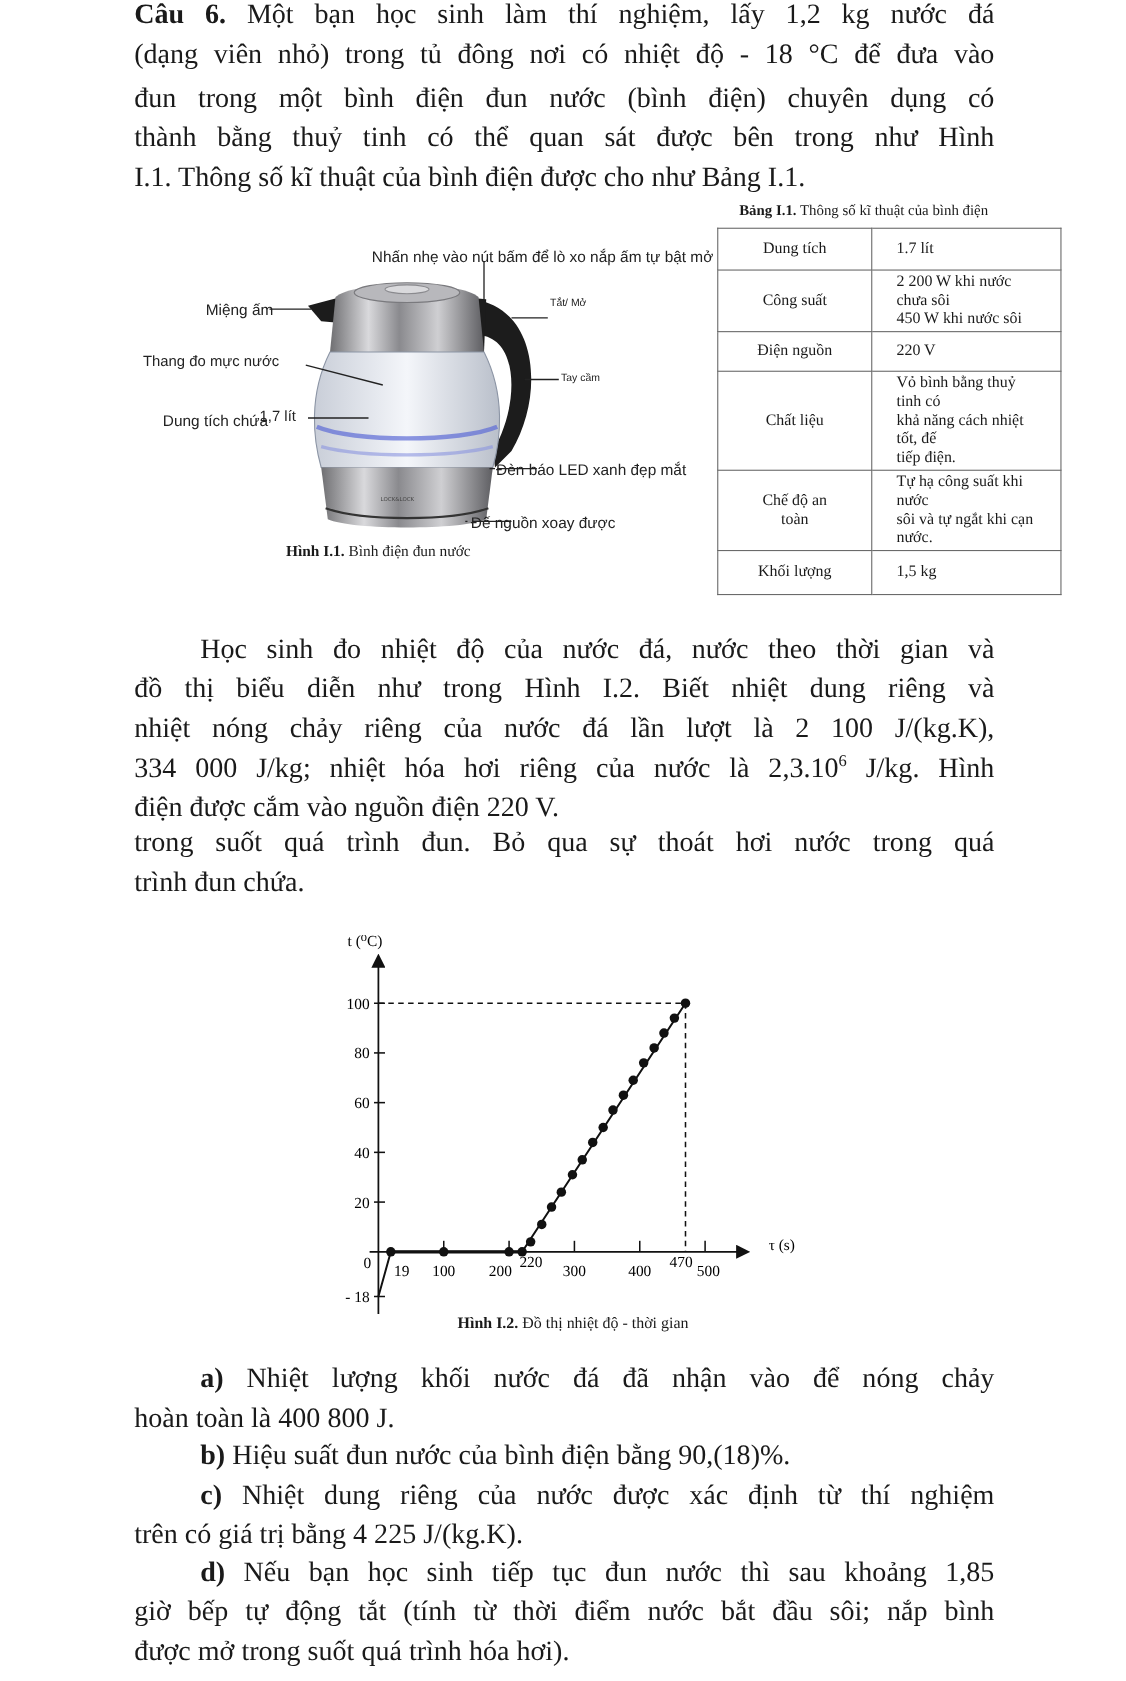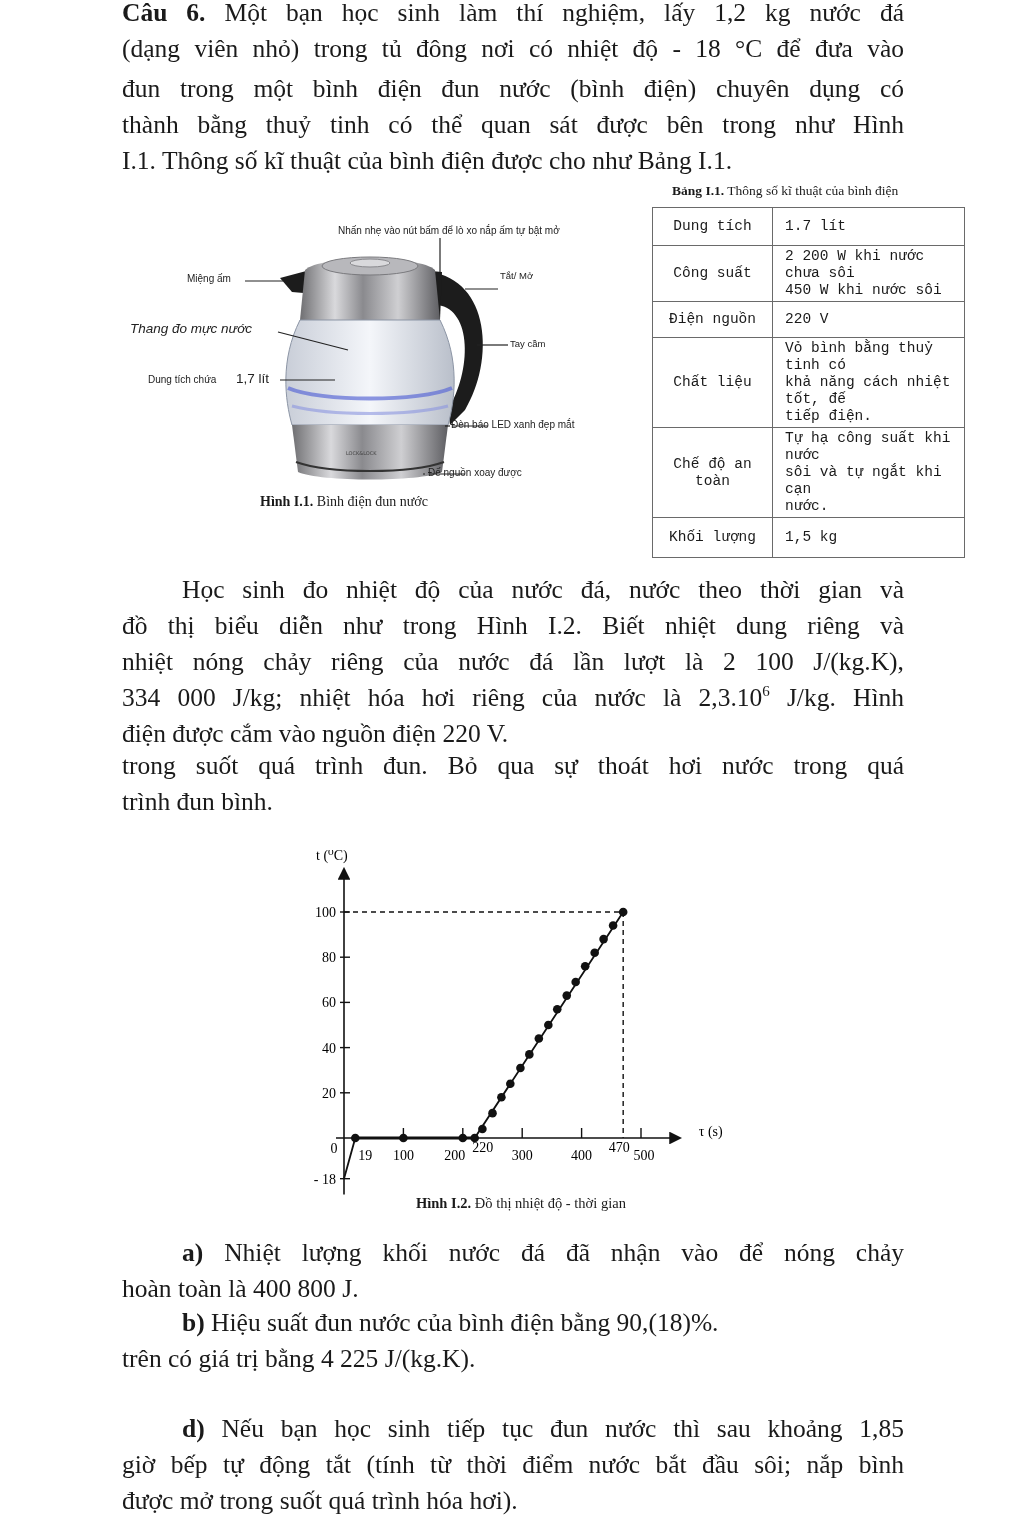--- a/index.html
+++ b/index.html
@@ -7,26 +7,26 @@
          font-family: "Liberation Serif", "DejaVu Serif", serif; color: #1a1a1a; }
   .para { position: absolute; left: 122px; width: 782px; font-size: 25.5px; line-height: 36px; text-align: justify; }
   .para .line { display: block; height: 36px; white-space: nowrap; text-align-last: justify; text-align: justify; }
   .para .line.last { text-align-last: left; }
   .indent { padding-left: 60px; }
   b { font-weight: bold; }
   sup { font-size: 15px; vertical-align: 10px; line-height: 0; }
 
   #table-caption { position: absolute; left: 672px; top: 183px; font-size: 13.5px; white-space: nowrap; }
   table.spec { position: absolute; left: 652px; top: 207px; width: 313px; border-collapse: collapse; font-size: 14.5px; line-height: 17px; }
-  table.spec td { border: 1.5px solid #6a6a6a; padding: 2px 12px; vertical-align: middle; font-family: Liberation Mono, monospace; }
+  table.spec td { border: 1.5px solid #6a6a6a; padding: 2px 22px; vertical-align: middle; }
   table.spec td.k { width: 95px; text-align: center; }
   #fig1-caption { position: absolute; left: 260px; top: 494px; font-size: 14px; white-space: nowrap; }
   #fig2-caption { position: absolute; left: 385px; top: 1195px; font-size: 14.5px; white-space: nowrap; margin-left: 31px; }
 
-  .kettle-label { position: absolute; font-family: "Liberation Sans", "DejaVu Sans", sans-serif; font-size: 10px; color: #222; white-space: nowrap; }
+  .kettle-label { position: absolute; font-family: "Liberation Sans", "DejaVu Sans", sans-serif; font-size: 14px; color: #222; white-space: nowrap; }
   .kettle-label.big { font-size: 13.5px; }
   #kettle-figure { position: absolute; left: 120px; top: 210px; width: 490px; height: 290px; }
   #chart { position: absolute; left: 290px; top: 850px; width: 440px; height: 345px; }
   #chart text { font-family: "Liberation Serif", "DejaVu Serif", serif; }
 </style>
 </head>
 <body>
 
 <div class="para" style="top: -5px;">
   <span class="line"><b>Câu 6.</b><span> Một bạn học sinh làm thí nghiệm, lấy 1,2 kg nước đá</span></span>
@@ -79,21 +79,21 @@
       <line x1="160" y1="170" x2="215" y2="170"></line>
       <line x1="330" y1="216" x2="325" y2="216"></line>
       <line x1="332" y1="216" x2="368" y2="216"></line>
       <line x1="305" y1="264" x2="303" y2="264"></line>
       <line x1="310" y1="264" x2="345" y2="264"></line>
     </g>
   </svg>
   <span class="kettle-label" style="left:218px; top:15px;">Nhấn nhẹ vào nút bấm để lò xo nắp ấm tự bật mở</span>
   <span class="kettle-label" style="left:67px; top:63px;">Miệng ấm</span>
   <span class="kettle-label" style="left:380px; top:60px; font-size:9.5px;">Tắt/ Mở</span>
-  <span class="kettle-label big" style="left:10px; top:111px;font-style:italic;">Thang đo mực nước</span>
+  <span class="kettle-label big" style="left:10px; top:111px;">Thang đo mực nước</span>
   <span class="kettle-label" style="left:390px; top:128px; font-size:9.5px;">Tay cầm</span>
   <span class="kettle-label" style="left:28px; top:164px;">Dung tích chứa</span>
   <span class="kettle-label big" style="left:116px; top:161px;text-align:right;">1,7 lít</span>
   <span class="kettle-label" style="left:331px; top:209px;">Đèn báo LED xanh đẹp mắt</span>
   <span class="kettle-label" style="left:308px; top:257px;">Đế nguồn xoay được</span>
 </div>
 <div id="fig1-caption"><b>Hình I.1.</b><span> Bình điện đun nước</span></div>
 
 <div id="table-caption"><b>Bảng I.1.</b><span> Thông số kĩ thuật của bình điện</span></div>
 <table class="spec">
@@ -128,21 +128,21 @@
 <div class="para" style="top: 572px;">
   <span class="line indent">Học sinh đo nhiệt độ của nước đá, nước theo thời gian và</span>
   <span class="line">đồ thị biểu diễn như trong Hình I.2. Biết nhiệt dung riêng và</span>
   <span class="line">nhiệt nóng chảy riêng của nước đá lần lượt là 2 100 J/(kg.K),</span>
   <span class="line"><span>334 000 J/kg; nhiệt hóa hơi riêng của nước là 2,3.10</span><sup>6</sup><span> J/kg. Hình</span></span>
   <span class="line last">điện được cắm vào nguồn điện 220 V.</span>
 </div>
 
 <div class="para" style="top: 748px;">
   <span class="line">trong suốt quá trình đun. Bỏ qua sự thoát hơi nước trong quá</span>
-  <span class="line last">trình đun bình.</span>
+  <span class="line last">trình đun chứa.</span>
 </div>
 
 <svg id="chart" width="440" height="345" viewBox="0 0 440 345">
     <defs>
       <marker id="arr" markerWidth="8" markerHeight="8" refX="6" refY="4" orient="auto">
         <path d="M0,0 L8,4 L0,8 Z" fill="#111"></path>
       </marker>
     </defs>
     <line x1="54" y1="344.5" x2="54" y2="20.100000000000023" stroke="#111" stroke-width="1.6" marker-end="url(#arr)"></line>
     <line x1="46" y1="288" x2="388.82" y2="288" stroke="#111" stroke-width="1.6" marker-end="url(#arr)"></line>
@@ -202,19 +202,20 @@
 <div id="fig2-caption"><b>Hình I.2.</b><span> Đồ thị nhiệt độ - thời gian</span></div>
 
 <div class="para" style="top: 1235px;">
   <span class="line indent"><b>a)</b><span> Nhiệt lượng khối nước đá đã nhận vào để nóng chảy</span></span>
   <span class="line last">hoàn toàn là 400 800 J.</span>
 </div>
 <div class="para" style="top: 1305px;">
   <span class="line indent last"><b>b)</b><span> Hiệu suất đun nước của bình điện bằng 90,(18)%.</span></span>
 </div>
 <div class="para" style="top: 1341px;">
+  <span class="line indent"><b>c)</b><span> Nhiệt dung riêng của nước được xác định từ thí nghiệm</span></span>
   <span class="line last">trên có giá trị bằng 4 225 J/(kg.K).</span>
 </div>
 <div class="para" style="top: 1411px;">
   <span class="line indent"><b>d)</b><span> Nếu bạn học sinh tiếp tục đun nước thì sau khoảng 1,85</span></span>
   <span class="line">giờ bếp tự động tắt (tính từ thời điểm nước bắt đầu sôi; nắp bình</span>
   <span class="line last">được mở trong suốt quá trình hóa hơi).</span>
 </div>
 
 </body></html>

